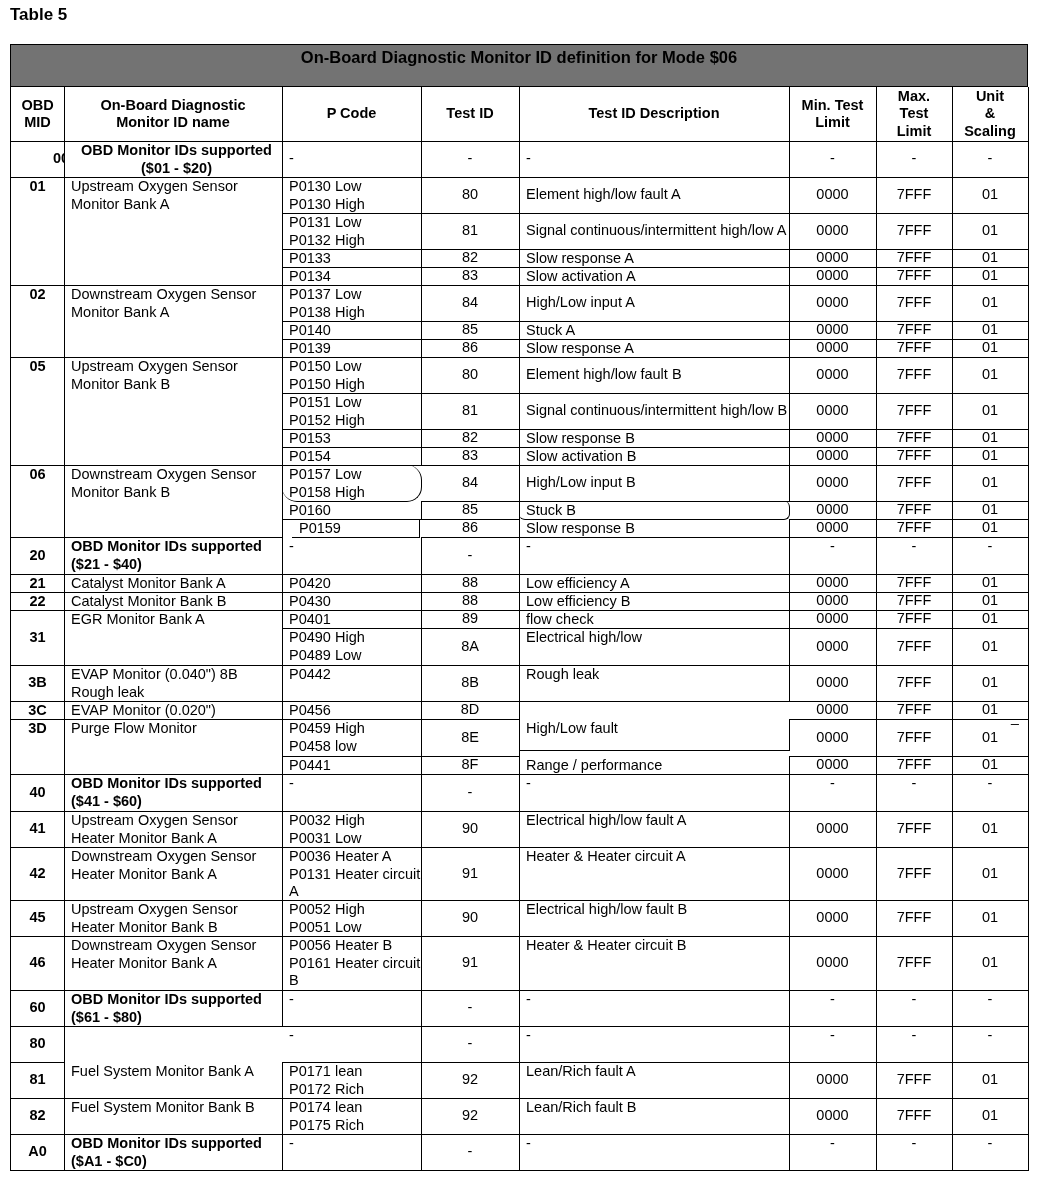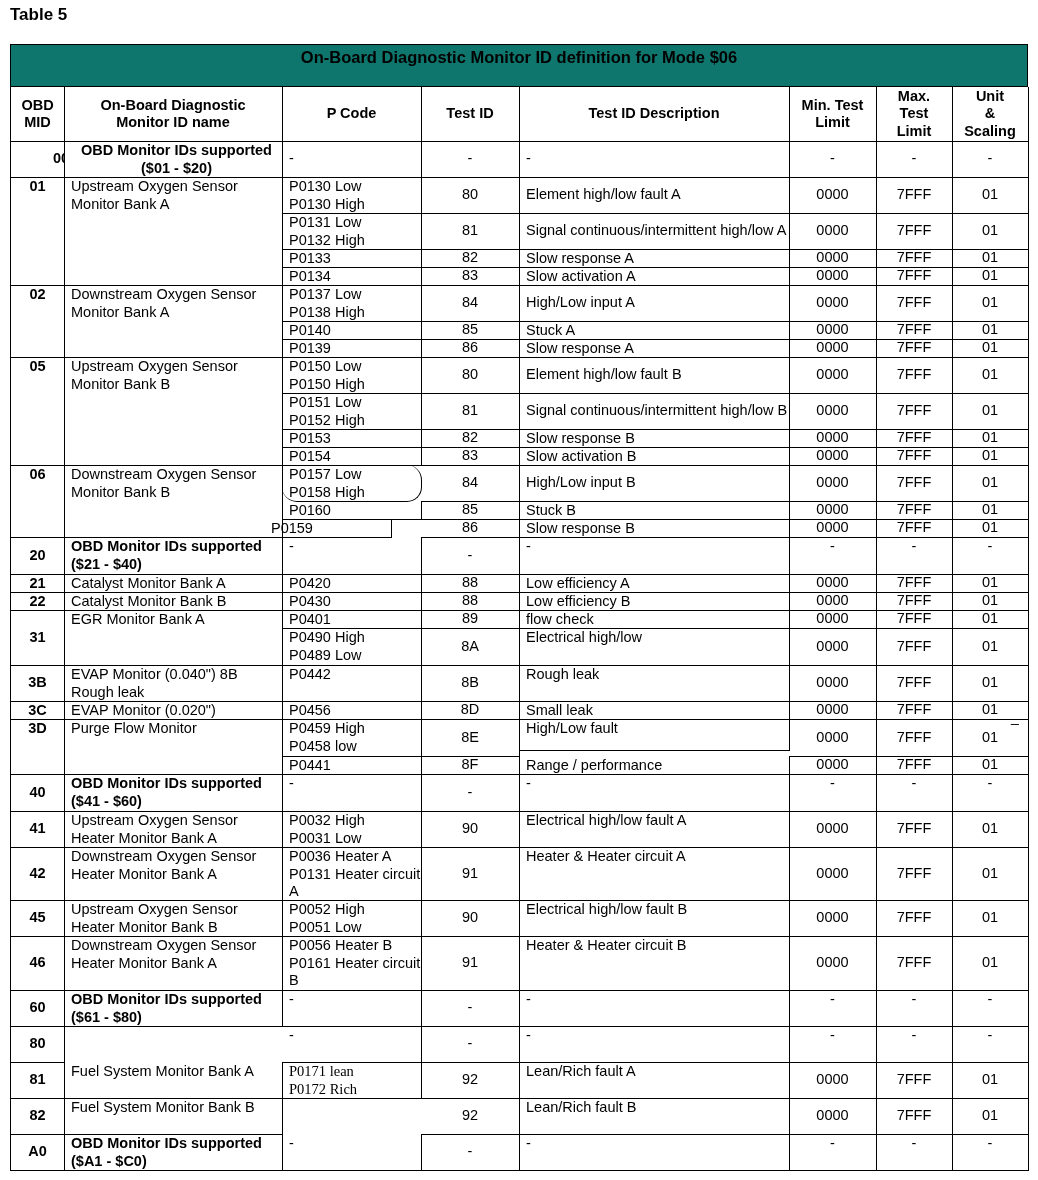--- a/index.html
+++ b/index.html
@@ -1,21 +1,21 @@
 <!DOCTYPE html>
 <html><head>
 <meta charset="utf-8">
 <style>
   html, body { margin: 0; padding: 0; background: #ffffff; }
   body { width: 1038px; height: 1180px; position: relative; overflow: hidden;
          font-family: "Liberation Sans", sans-serif; color: #000; }
   #caption { position: absolute; left: 10px; top: 5px; font-weight: bold; font-size: 17px; }
   #tbl { position: absolute; left: 0; top: 0; width: 1038px; height: 1180px; }
   .title-band { position: absolute; left: 10px; top: 44px; width: 1018px; height: 43px;
-                background: #0f766e; box-sizing: border-box; border: 1px solid #000; }
+                background: #737373; box-sizing: border-box; border: 1px solid #000; }
   .title-text { position: absolute; left: 0; right: 0; top: 3px; text-align: center;
                 font-weight: bold; font-size: 16.5px; }
   .cell { position: absolute; box-sizing: border-box; border-right: 1px solid #000;
           border-bottom: 1px solid #000; font-size: 14.5px; line-height: 17.5px; overflow: hidden; }
   .cell.first { border-left: 1px solid #000; }
   .hdr { font-weight: bold; text-align: center; display: flex; align-items: center; justify-content: center; }
   .mid { font-weight: bold; text-align: center; }
   .l { padding-left: 7px; }
   .c { text-align: center; }
   .vc { display: flex; align-items: center; }
@@ -277,31 +277,31 @@
     <div class="cell c vc c" style="left: 876px; top: 465px; width: 77px; height: 37px;">
       <span style="white-space: pre-line;">7FFF</span>
     </div>
     <div class="cell c vc c" style="left: 952px; top: 465px; width: 77px; height: 37px;">
       <span style="white-space: pre-line;">01</span>
     </div>
     <div class="cell l top" style="left: 282px; top: 501px; width: 140px; height: 19px;"><span style="white-space: pre-line;">P0160</span></div>
     <div class="cell c vc" style="left: 421px; top: 501px; width: 99px; height: 19px;">
       <span style="white-space: pre-line;">85</span>
     </div>
-    <div class="cell l top" style="left: 519px; top: 501px; width: 271px; height: 19px;"><span style="white-space: pre-line;">Stuck B</span></div>
+    <div class="cell l top" style="left: 519px; top: 501px; width: 271px; height: 19px; border-radius: 6px;"><span style="white-space: pre-line;">Stuck B</span></div>
     <div class="cell c vc c" style="left: 789px; top: 501px; width: 88px; height: 19px;">
       <span style="white-space: pre-line;">0000</span>
     </div>
     <div class="cell c vc c" style="left: 876px; top: 501px; width: 77px; height: 19px;">
       <span style="white-space: pre-line;">7FFF</span>
     </div>
     <div class="cell c vc c" style="left: 952px; top: 501px; width: 77px; height: 19px;">
       <span style="white-space: pre-line;">01</span>
     </div>
-    <div class="cell l top" style="left: 264px; top: 519px; width: 128px; height: 19px;"><span style="white-space: pre-line;">P0159</span></div>
+    <div class="cell l top" style="left: 292px; top: 519px; width: 128px; height: 19px;"><span style="white-space: pre-line;">P0159</span></div>
     <div class="cell c vc" style="left: 421px; top: 519px; width: 99px; height: 19px;">
       <span style="white-space: pre-line;">86</span>
     </div>
     <div class="cell l top" style="left: 519px; top: 519px; width: 271px; height: 19px;"><span style="white-space: pre-line;">Slow response B</span></div>
     <div class="cell c vc c" style="left: 789px; top: 519px; width: 88px; height: 19px;">
       <span style="white-space: pre-line;">0000</span>
     </div>
     <div class="cell c vc c" style="left: 876px; top: 519px; width: 77px; height: 19px;">
       <span style="white-space: pre-line;">7FFF</span>
     </div>
@@ -402,21 +402,20 @@
     </div>
     <div class="cell c vc c" style="left: 952px; top: 665px; width: 77px; height: 37px;">
       <span style="white-space: pre-line;">01</span>
     </div>
     <div class="cell mid top first" style="left: 10px; top: 701px; width: 55px; height: 19px;"><span style="white-space: pre-line;">3C</span></div>
     <div class="cell l top" style="left: 64px; top: 701px; width: 219px; height: 19px;"><span style="white-space: pre-line;">EVAP Monitor (0.020")</span></div>
     <div class="cell l top" style="left: 282px; top: 701px; width: 140px; height: 19px;"><span style="white-space: pre-line;">P0456</span></div>
     <div class="cell c vc" style="left: 421px; top: 701px; width: 99px; height: 19px;">
       <span style="white-space: pre-line;">8D</span>
     </div>
-    <div class="cell l top" style="left: 519px; top: 701px; width: 271px; height: 19px;"><span style="white-space: pre-line;">Small leak</span></div>
     <div class="cell c vc c" style="left: 789px; top: 701px; width: 88px; height: 19px;">
       <span style="white-space: pre-line;">0000</span>
     </div>
     <div class="cell c vc c" style="left: 876px; top: 701px; width: 77px; height: 19px;">
       <span style="white-space: pre-line;">7FFF</span>
     </div>
     <div class="cell c vc c" style="left: 952px; top: 701px; width: 77px; height: 19px;">
       <span style="white-space: pre-line;">01</span>
     </div>
     <div class="cell mid top first" style="left: 10px; top: 719px; width: 55px; height: 56px;"><span style="white-space: pre-line;">3D</span></div>
@@ -558,39 +557,41 @@
       <span style="white-space: pre-line;">-</span>
     </div>
     <div class="cell l top" style="left: 519px; top: 1026px; width: 271px; height: 37px;"><span style="white-space: pre-line;">-</span></div>
     <div class="cell c top" style="left: 789px; top: 1026px; width: 88px; height: 37px;"><span style="white-space: pre-line;">-</span></div>
     <div class="cell c top" style="left: 876px; top: 1026px; width: 77px; height: 37px;"><span style="white-space: pre-line;">-</span></div>
     <div class="cell c top" style="left: 952px; top: 1026px; width: 77px; height: 37px;"><span style="white-space: pre-line;">-</span></div>
     <div class="cell mid vc c first" style="left: 10px; top: 1062px; width: 55px; height: 37px;">
       <span style="white-space: pre-line;">81</span>
     </div>
     <div class="cell l top" style="left: 64px; top: 1062px; width: 219px; height: 37px;"><span style="white-space: pre-line;">Fuel System Monitor Bank A</span></div>
-    <div class="cell l top" style="left: 282px; top: 1062px; width: 140px; height: 37px;"><span style="white-space: pre-line; font-family: Liberation Serif, serif;">P0171 lean
+    <div class="cell l top" style="left: 282px; top: 1062px; width: 140px; height: 37px;"><span style="white-space: pre-line;">P0171 lean
 P0172 Rich</span></div>
     <div class="cell c vc" style="left: 421px; top: 1062px; width: 99px; height: 37px;">
       <span style="white-space: pre-line;">92</span>
     </div>
     <div class="cell l top" style="left: 519px; top: 1062px; width: 271px; height: 37px;"><span style="white-space: pre-line;">Lean/Rich fault A</span></div>
     <div class="cell c vc c" style="left: 789px; top: 1062px; width: 88px; height: 37px;">
       <span style="white-space: pre-line;">0000</span>
     </div>
     <div class="cell c vc c" style="left: 876px; top: 1062px; width: 77px; height: 37px;">
       <span style="white-space: pre-line;">7FFF</span>
     </div>
     <div class="cell c vc c" style="left: 952px; top: 1062px; width: 77px; height: 37px;">
       <span style="white-space: pre-line;">01</span>
     </div>
     <div class="cell mid vc c first" style="left: 10px; top: 1098px; width: 55px; height: 37px;">
       <span style="white-space: pre-line;">82</span>
     </div>
     <div class="cell l top" style="left: 64px; top: 1098px; width: 219px; height: 37px;"><span style="white-space: pre-line;">Fuel System Monitor Bank B</span></div>
+    <div class="cell l top" style="left: 282px; top: 1098px; width: 140px; height: 37px;"><span style="white-space: pre-line;">P0174 lean
+P0175 Rich</span></div>
     <div class="cell c vc" style="left: 421px; top: 1098px; width: 99px; height: 37px;">
       <span style="white-space: pre-line;">92</span>
     </div>
     <div class="cell l top" style="left: 519px; top: 1098px; width: 271px; height: 37px;"><span style="white-space: pre-line;">Lean/Rich fault B</span></div>
     <div class="cell c vc c" style="left: 789px; top: 1098px; width: 88px; height: 37px;">
       <span style="white-space: pre-line;">0000</span>
     </div>
     <div class="cell c vc c" style="left: 876px; top: 1098px; width: 77px; height: 37px;">
       <span style="white-space: pre-line;">7FFF</span>
     </div>

